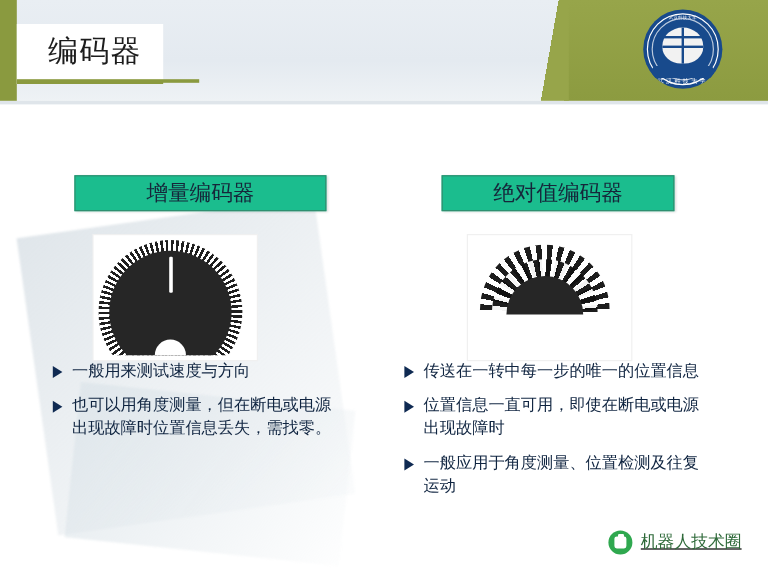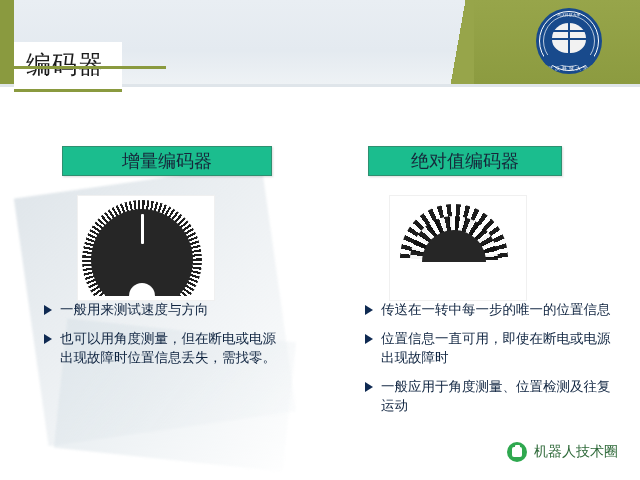--- a/index.html
+++ b/index.html
@@ -29,24 +29,23 @@
   .olive-right{
     position:absolute;right:0;top:0;width:170px;height:84px;
     background:linear-gradient(180deg,#97a54a 0%,#8c9b40 100%);
   }
   .olive-right:after{
     content:"";position:absolute;left:-26px;top:0;width:30px;height:84px;
     background:linear-gradient(100deg,transparent 0 48%,#97a54a 48% 100%);
   }
   .title-box{
     position:absolute;left:14px;top:20px;
-    padding:6px 18px 8px 12px;
+    padding:6px 18px 8px 26px;
     background:#ffffff;
     border-bottom:3px solid #8a9a3f;
-    margin-top:22px;
   }
   .title-box .t{
     font-size:25px;color:#1c1c1c;letter-spacing:1px;
     font-family:"DejaVu Sans", sans-serif;
   }
   .title-underline{
     position:absolute;left:14px;top:66px;width:152px;height:3px;background:#8a9a3f;
   }
   
   .logo{
@@ -158,35 +157,35 @@
     background:repeating-conic-gradient(from 186deg at 50% 100%, #fff 0deg 7deg, #111 7deg 14deg);
     border-radius:44px 44px 0 0;
     opacity:.95;
   }
   .abs-solid{
     position:absolute;left:28px;top:30px;width:64px;height:32px;border-radius:32px 32px 0 0;
     background:#262626;
   }
   .bullets{position:absolute;top:300px;}
   .bullets.left{left:44px;width:240px;}
-  .bullets.right{left:365px;width:250px;}
+  .bullets.right{left:337px;width:250px;}
   .bullet{
     display:flex;align-items:flex-start;margin-bottom:10px;
   }
   .tri{
     flex:0 0 auto;margin:5px 8px 0 0;width:0;height:0;
     border-left:8px solid #0f2a52;border-top:5px solid transparent;border-bottom:5px solid transparent;
   }
   .btxt{
     font-size:13.5px;line-height:19px;color:#0f2440;
     font-family:"DejaVu Sans", sans-serif;
   }
   
   .wm{
-    position:absolute;right:22px;bottom:18px;display:flex;align-items:center;gap:7px;
+    position:absolute;right:22px;bottom:18px;display:flex;align-items:center;gap:7px;text-decoration:underline;
   }
   .wm-badge{
     width:20px;height:20px;border-radius:50%;background:#2fa84f;position:relative;
   }
   .wm-badge:before{
     content:"";position:absolute;left:5px;top:5px;width:10px;height:10px;border-radius:2px;
     background:#ffffff;
   }
   .wm-badge:after{
     content:"";position:absolute;left:7.5px;top:2.5px;width:5px;height:4px;border-radius:1px;

